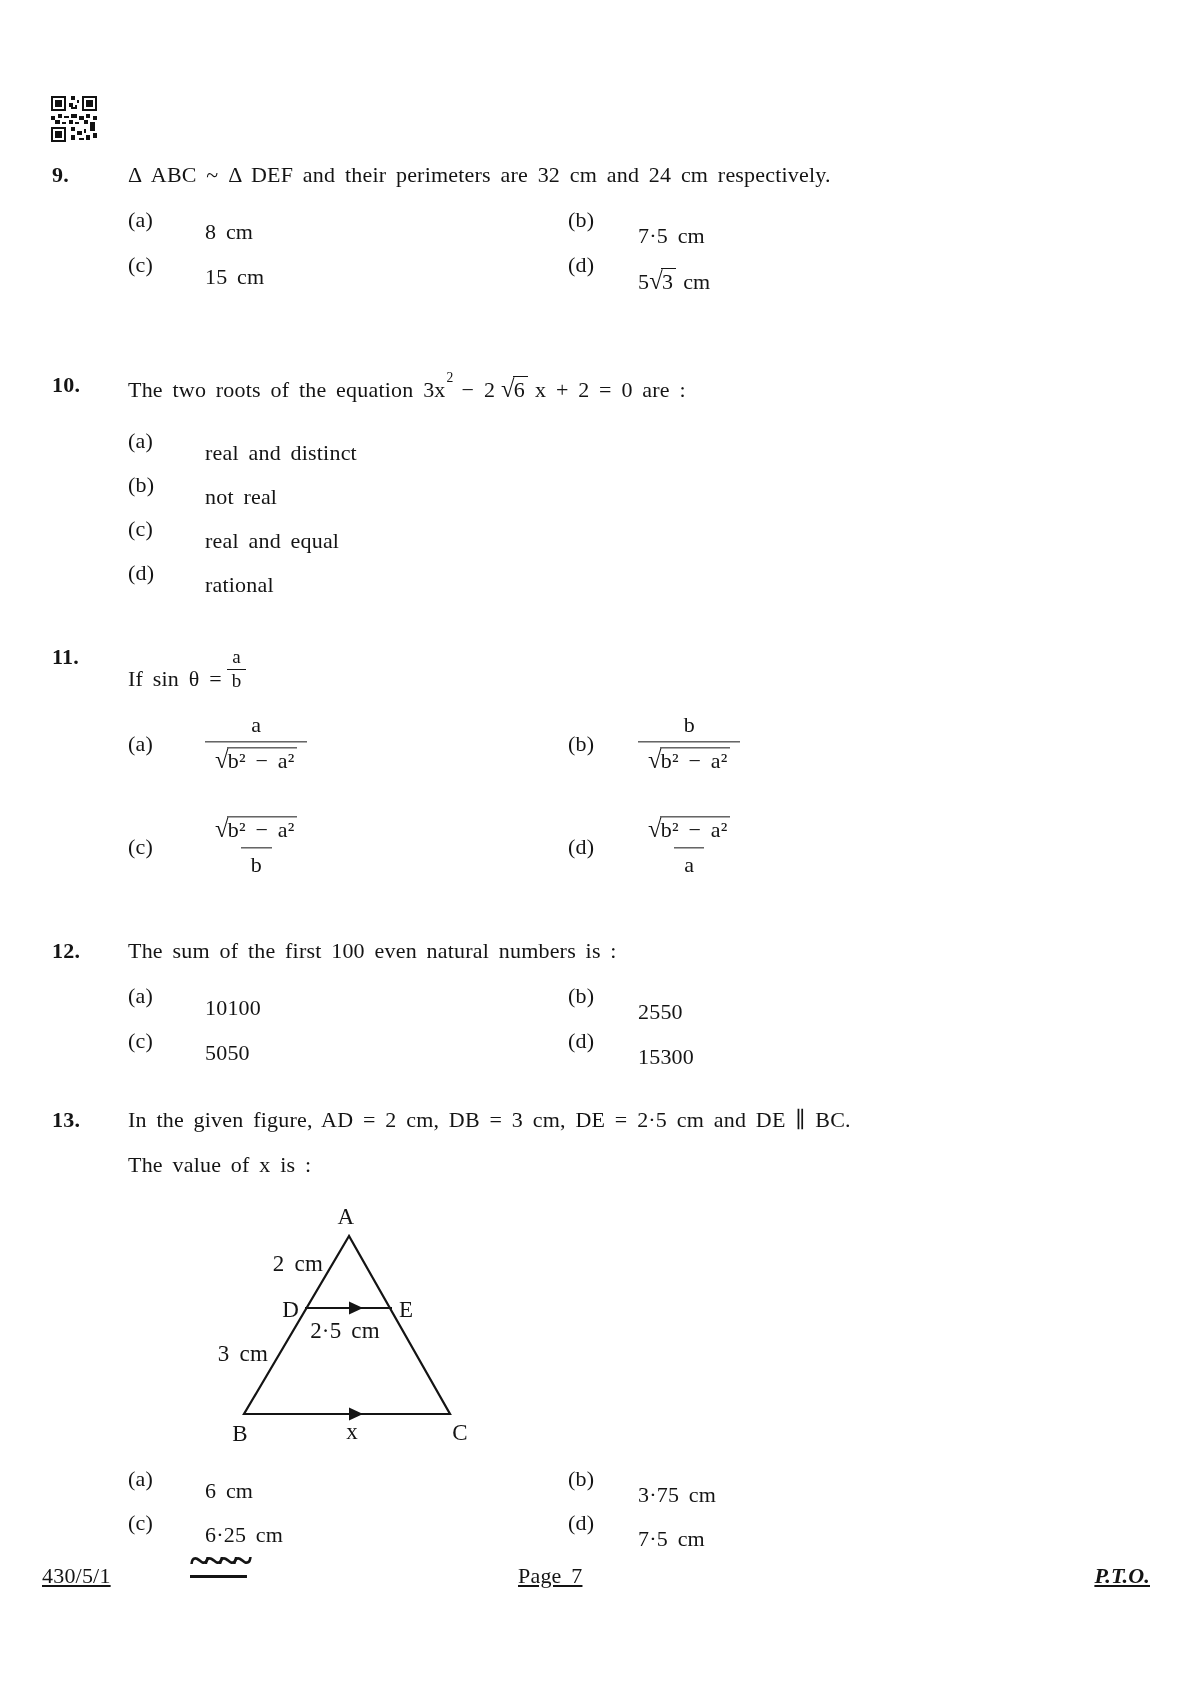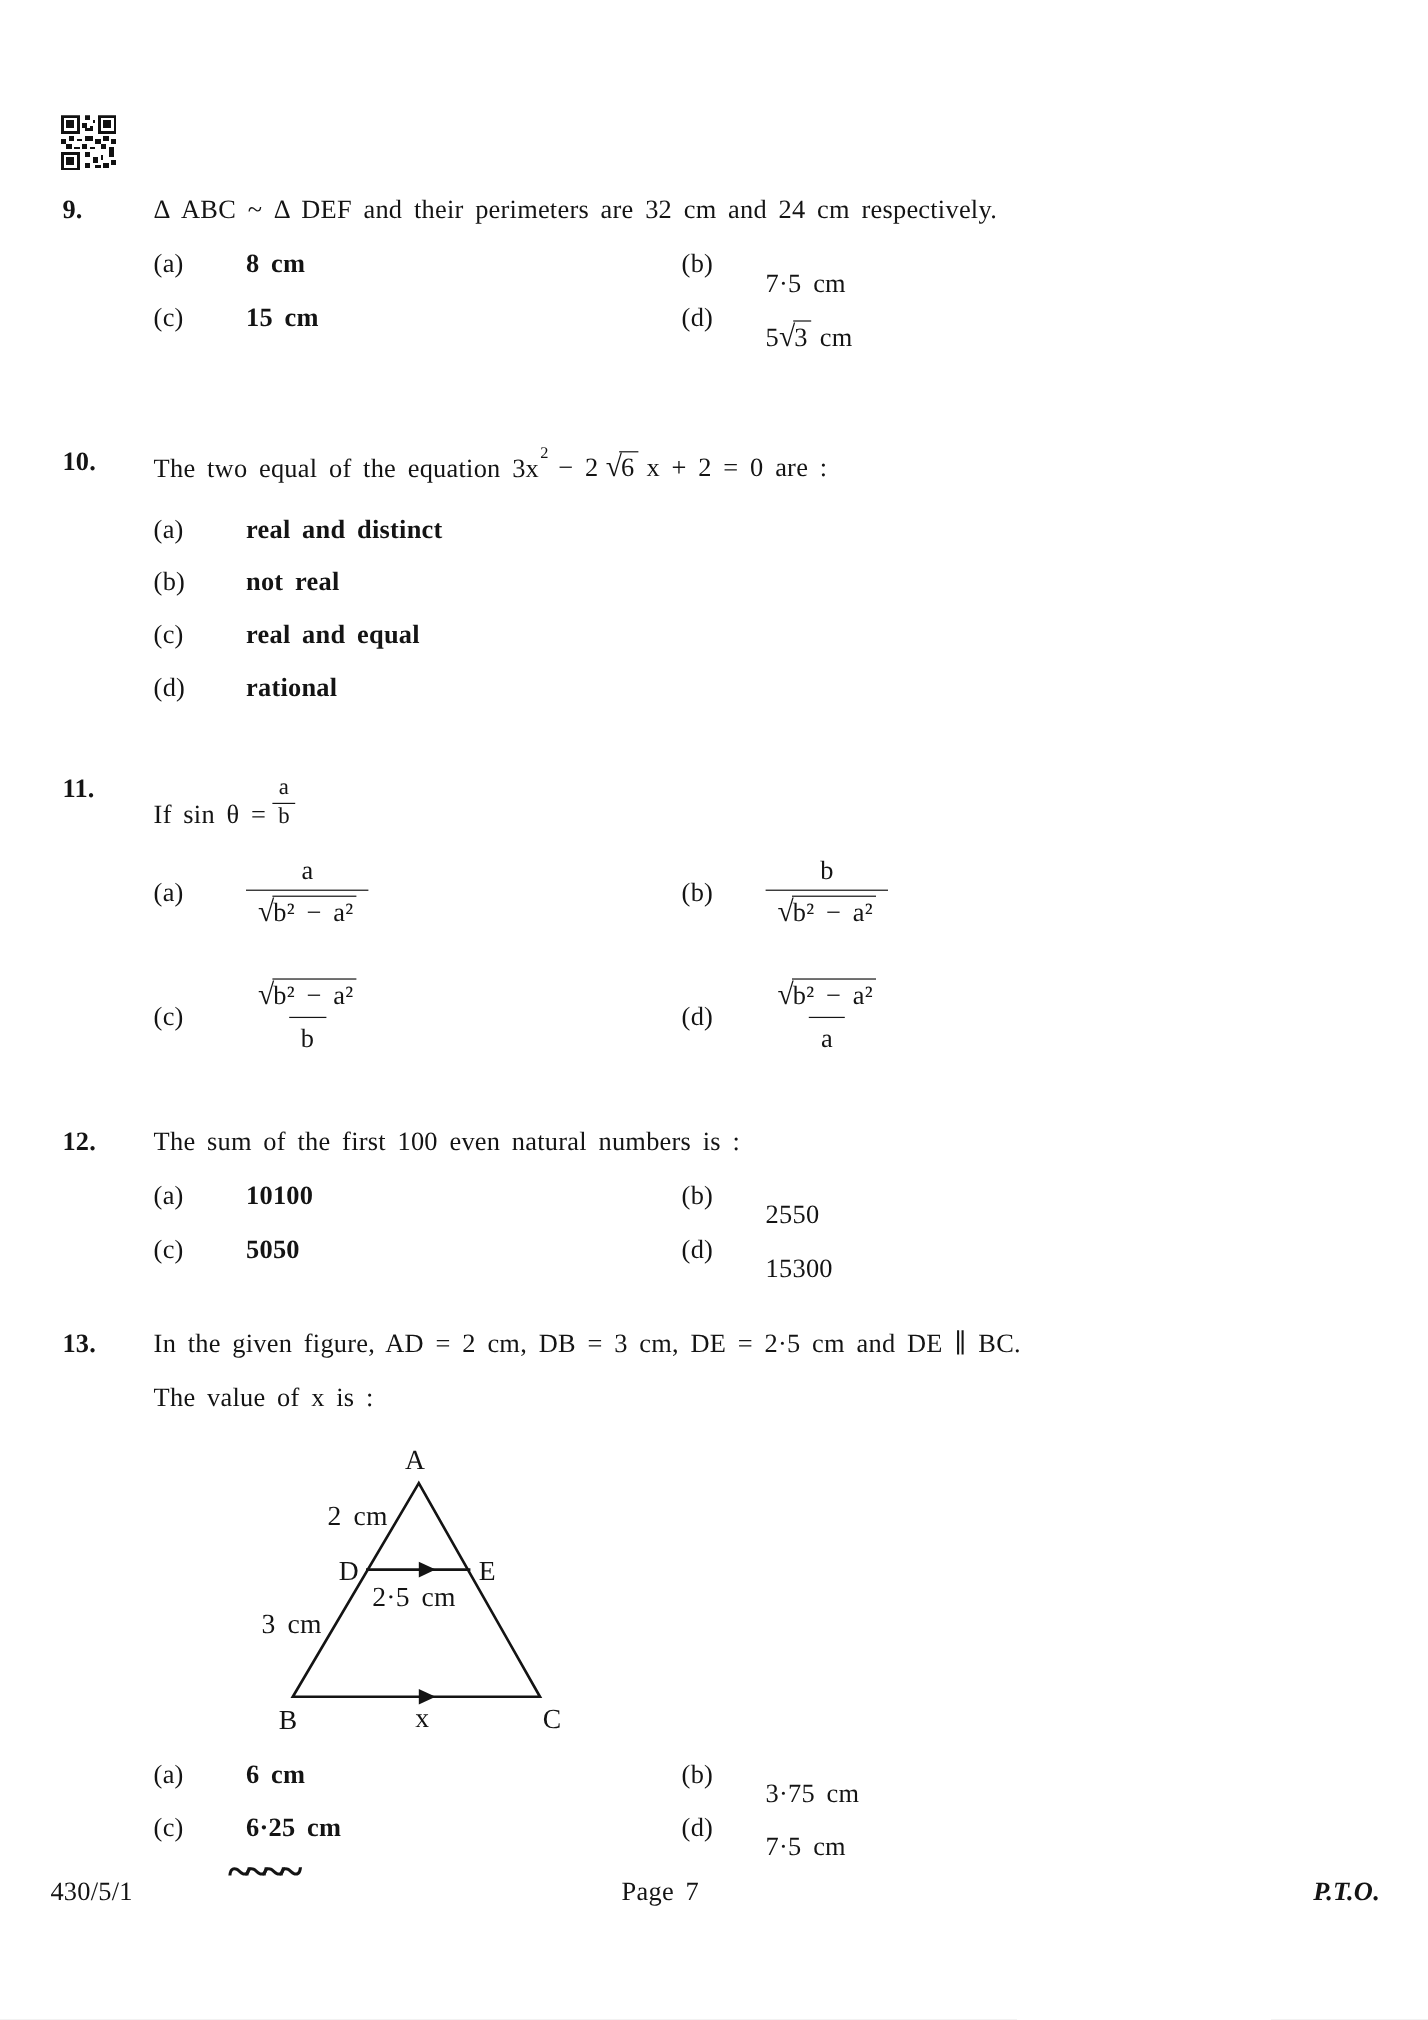--- a/index.html
+++ b/index.html
@@ -15,21 +15,21 @@
     word-spacing:4px;
     overflow:hidden;
   }
   .q{position:absolute;left:0;width:1190px;}
   .qnum{position:absolute;left:52px;top:0;font-weight:700;line-height:45px;}
   .qbody{position:absolute;left:128px;top:0;width:940px;}
   .tline{height:45px;line-height:45px;white-space:nowrap;}
   .orow{position:relative;height:45px;line-height:45px;}
   .orow44{position:relative;height:44px;line-height:44px;}
   .oL{position:absolute;left:0;top:0;}
-  .oT{position:absolute;left:77px;top:0;white-space:nowrap;font-weight:bold;}
+  .oT{position:absolute;left:77px;top:12px;white-space:nowrap;}
   .oL2{position:absolute;left:440px;top:0;}
   .oT2{position:absolute;left:510px;top:16px;white-space:nowrap;}
   .gap12{height:12px;}
   
   .rad{white-space:nowrap;}
   .rsign{font-size:1.12em;}
   .rcand{border-top:1.7px solid #141414;padding:0 3px 0 1px;margin-left:-2px;}
   .after{margin-left:7px;}
   .eqmid{margin:0 6px 0 8px;}
   .sup{font-size:.62em;position:relative;top:-.55em;margin-left:1px;}
@@ -46,21 +46,21 @@
   .fposA{left:0;}
   .fposB{left:77px;}
   .fposC{left:440px;}
   .fposD{left:510px;}
   
   .fig{position:absolute;left:192px;top:1190px;}
   .fig text{font-family:"Liberation Serif","DejaVu Serif",serif;font-size:23px;fill:#141414;}
   
   .qr{position:absolute;left:50px;top:96px;}
   
-  .ft{position:absolute;top:1563px;line-height:26px;white-space:nowrap;}
+  .ft{position:absolute;top:1563px;line-height:26px;white-space:nowrap;text-decoration:underline;}
   .ft-code{left:42px;}
   .ft-squig{left:190px;top:1548px;font-size:37px;font-weight:700;letter-spacing:-5px;}
   .ft-page{left:518px;}
   .ft-pto{right:40px;font-style:italic;font-weight:700;}
 </style>
 </head>
 <body>
 
 <div class="page">
 
@@ -124,21 +124,21 @@
         <span class="oT">15 cm</span>
         <span class="oL2">(d)</span>
         <span class="oT2"><span>5</span><span class="rad"><span class="rsign">√</span><span class="rcand">3</span></span><span class="after">cm</span></span>
       </div>
     </div>
   </section>
 
   <section class="q" style="top:362px">
     <span class="qnum">10.</span>
     <div class="qbody">
-      <div class="tline"><span>The two equal of the equation 3x</span><sup class="sup">2</sup><span class="eqmid">− 2</span><span class="rad"><span class="rsign">√</span><span class="rcand">6</span></span><span class="after">x + 2 = 0 are :</span></div>
+      <div class="tline"><span>The two roots of the equation 3x</span><sup class="sup">2</sup><span class="eqmid">− 2</span><span class="rad"><span class="rsign">√</span><span class="rcand">6</span></span><span class="after">x + 2 = 0 are :</span></div>
       <div class="gap12"></div>
       <div class="orow44">
         <span class="oL">(a)</span>
         <span class="oT">real and distinct</span>
       </div>
       <div class="orow44">
         <span class="oL">(b)</span>
         <span class="oT">not real</span>
       </div>
       <div class="orow44">

